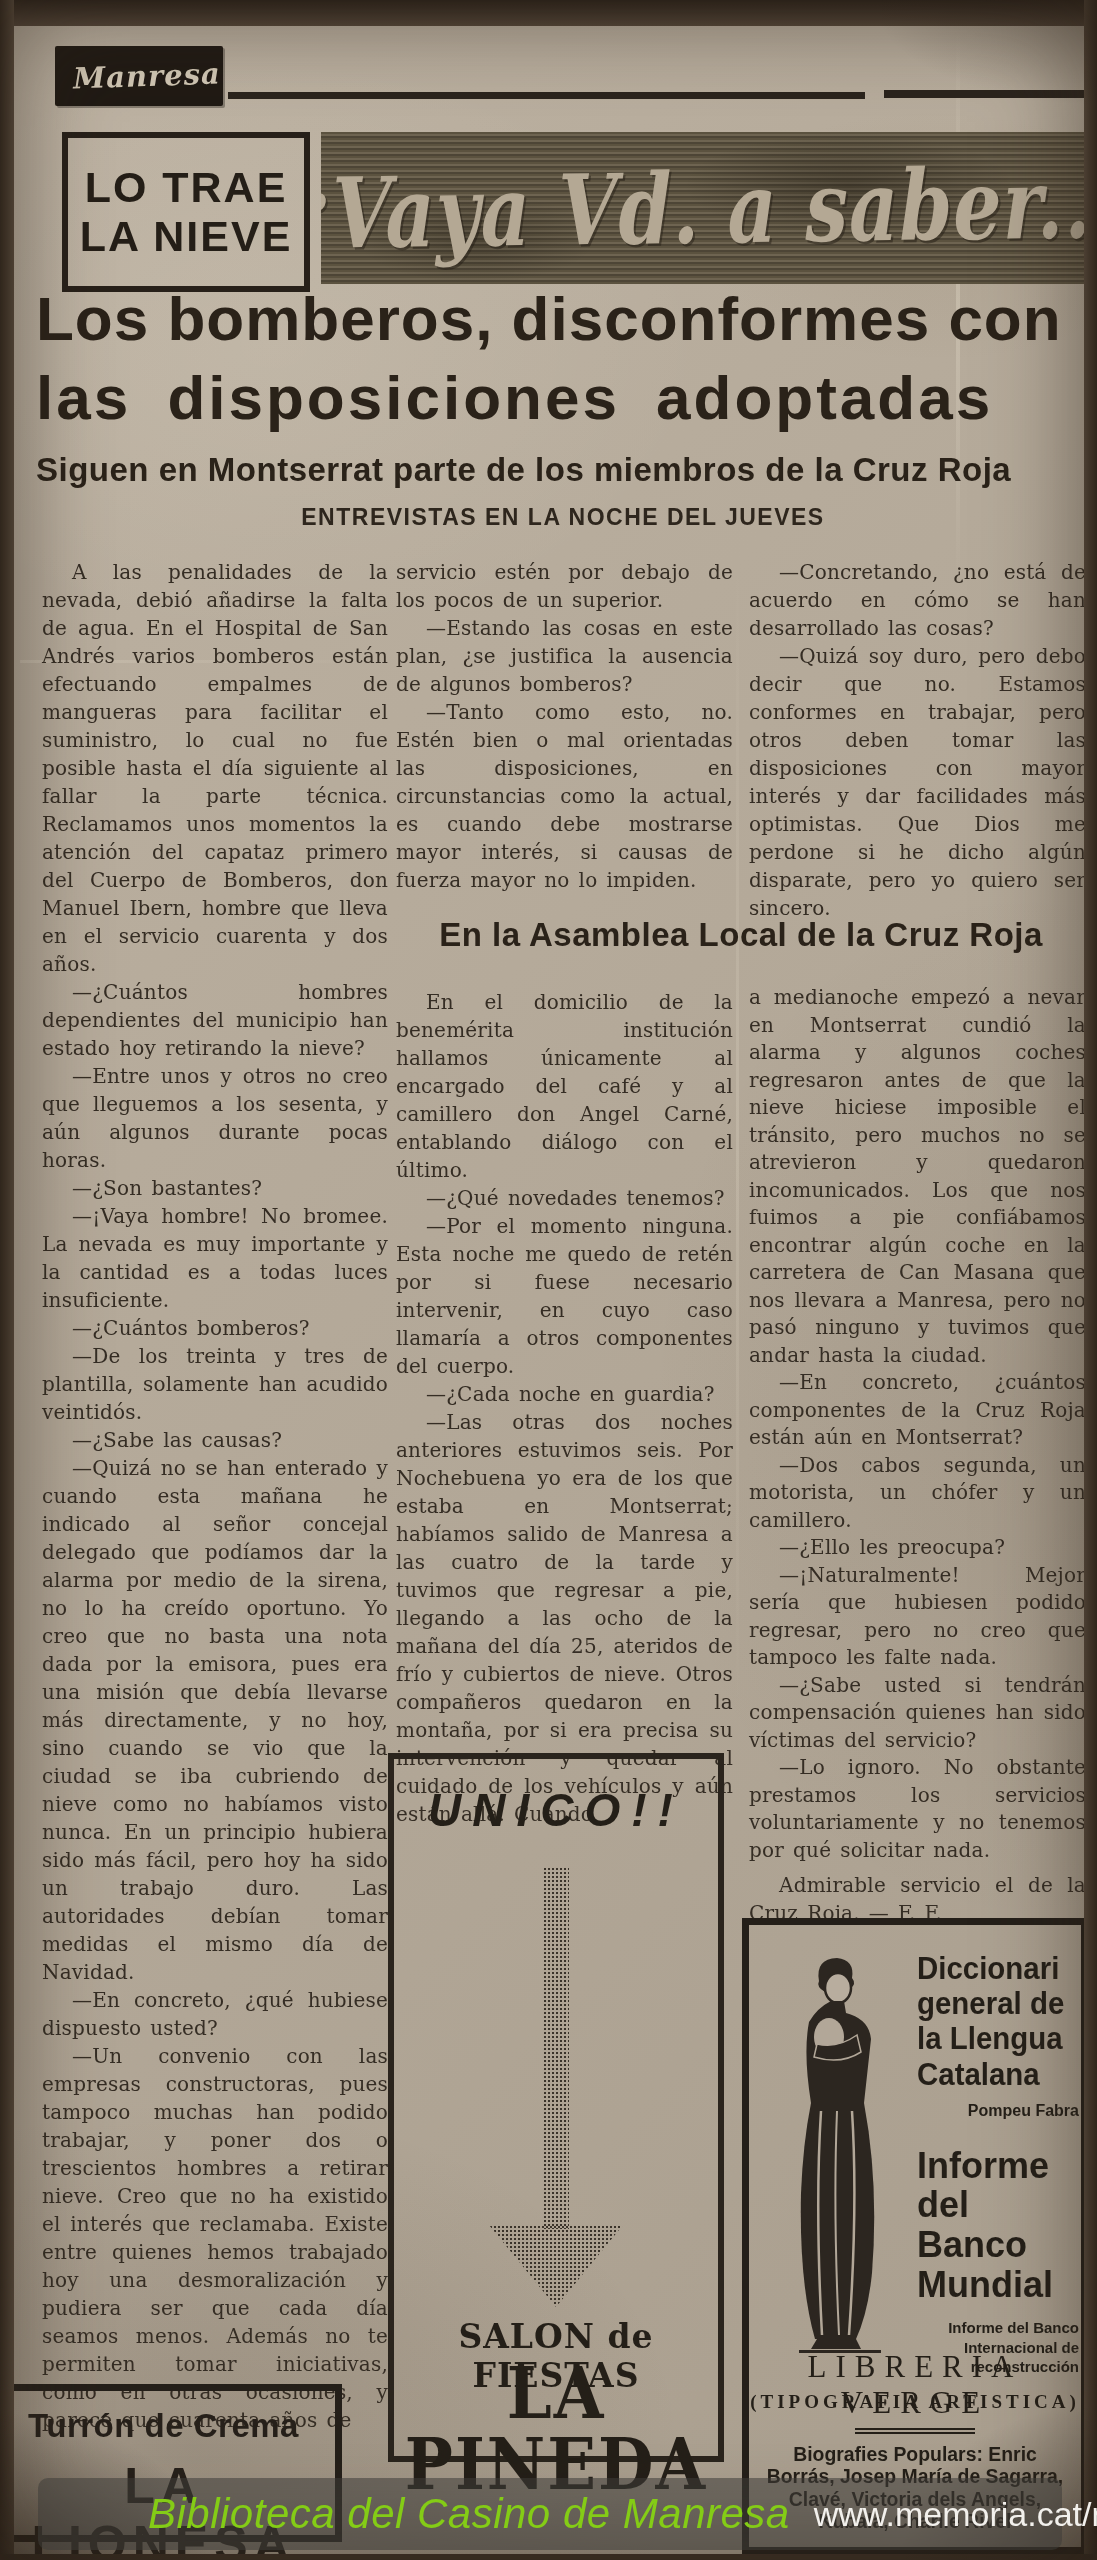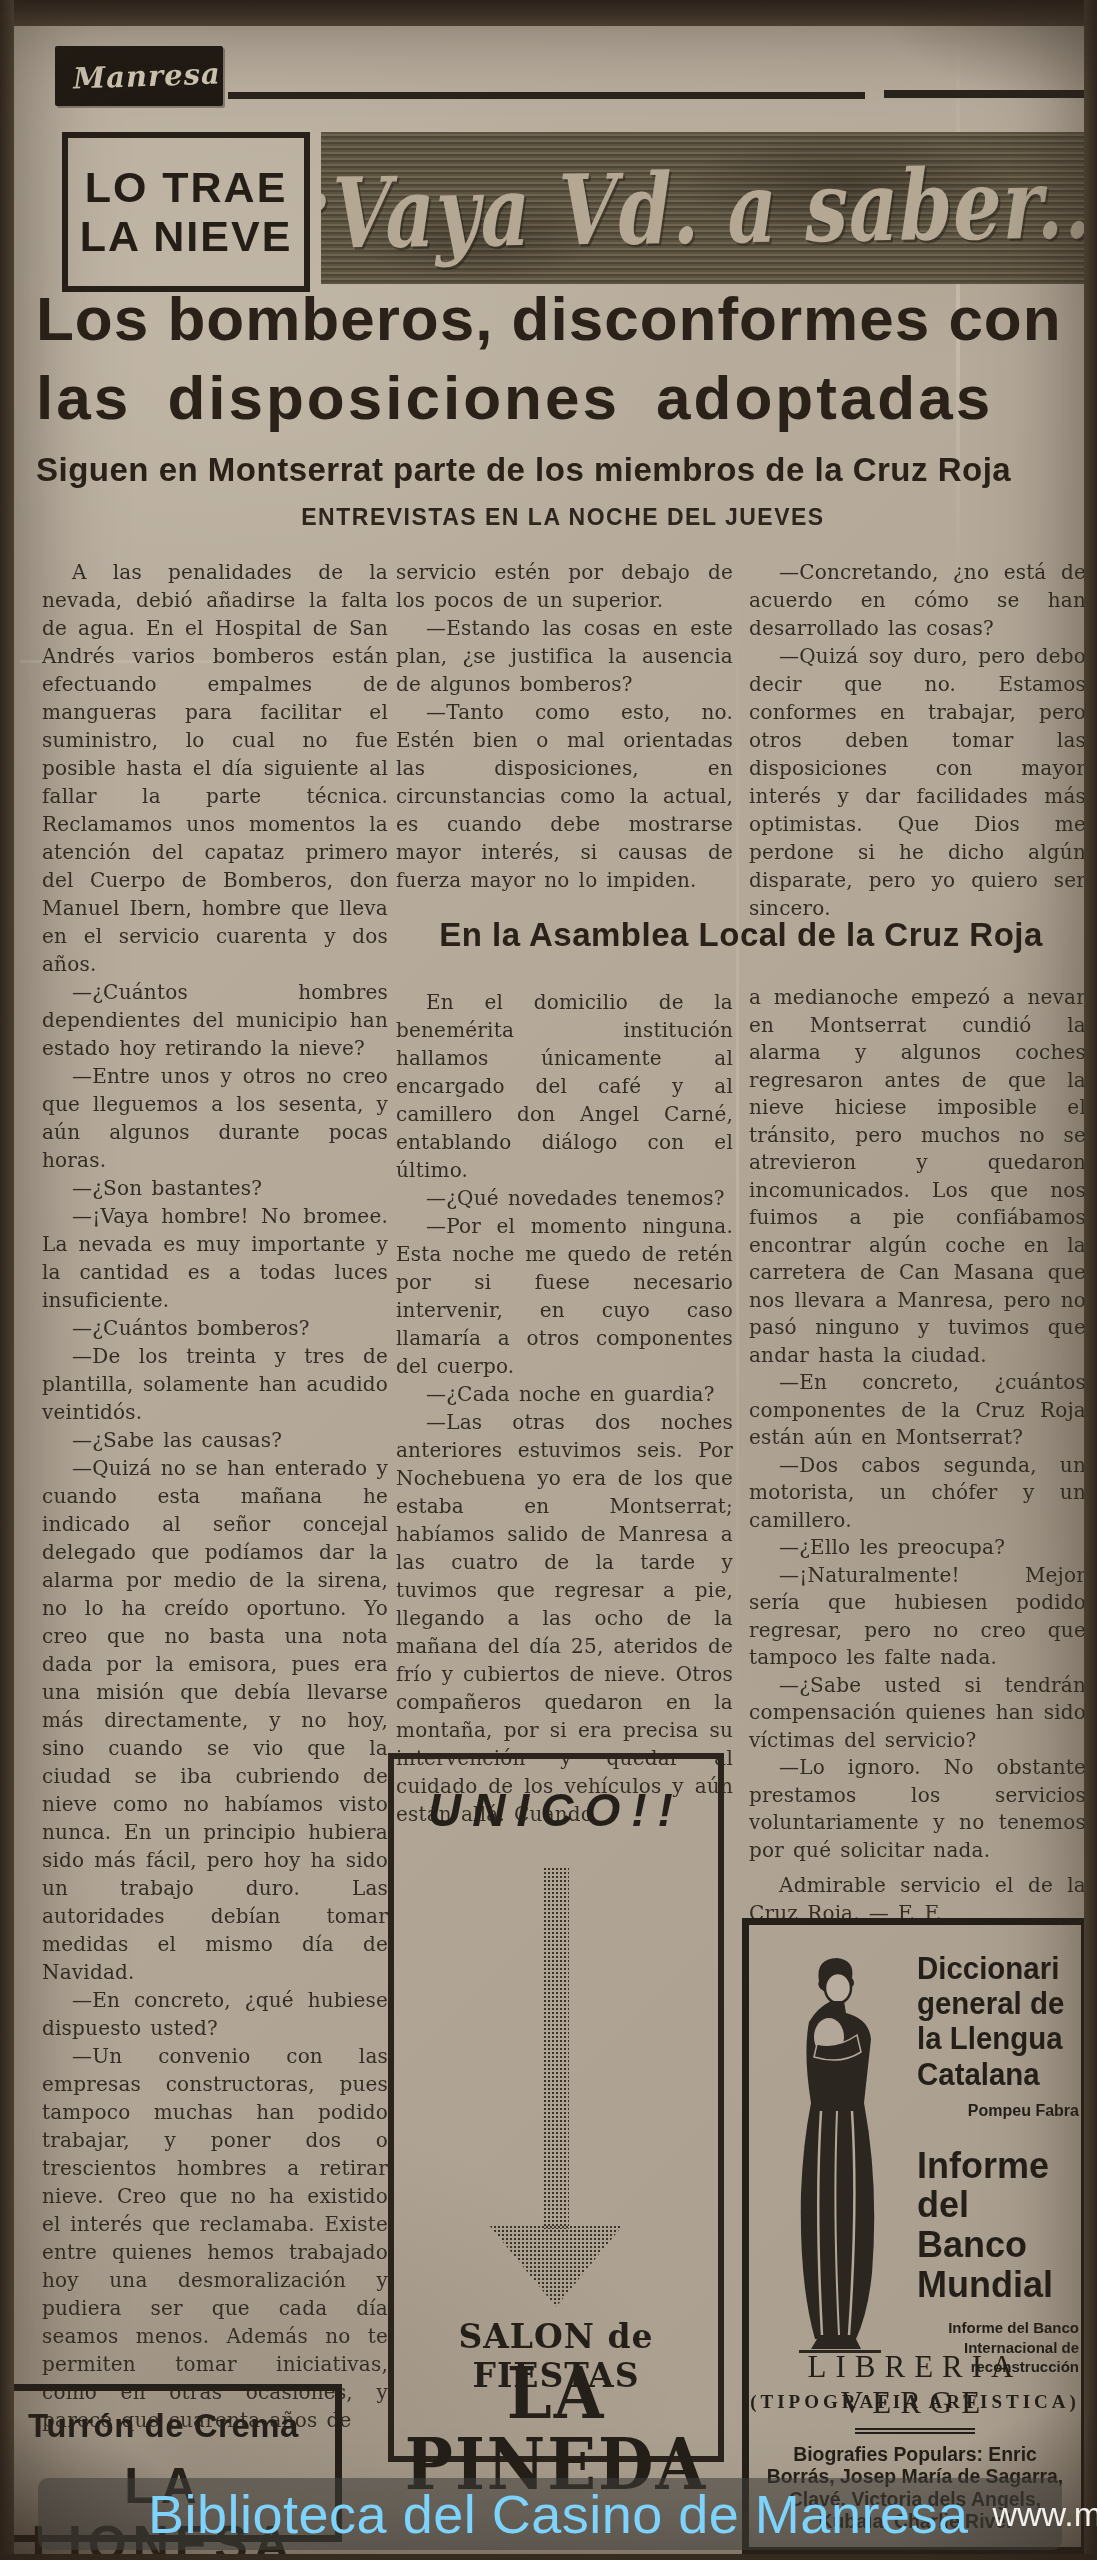--- a/index.html
+++ b/index.html
@@ -168,21 +168,21 @@
     position:absolute; top:518px; left:8px; right:8px; text-align:center;
     font-weight:bold; font-size:20px; line-height:1.12; color:#241f18; transform:scaleX(.97);
   }
 
   
   .watermark-bar {
     position:absolute; left:38px; top:2478px; width:1024px; height:72px; z-index:6;
     background:rgba(62,60,56,.55); border-radius:10px;
     display:flex; align-items:center; padding-left:110px; gap:24px;
   }
-  .wm-credit { font-size:54px; color:#7dd3fc; letter-spacing:0.5px; white-space:nowrap; }
+  .wm-credit { font-size:42px; color:#84cc16; letter-spacing:0.5px; white-space:nowrap;font-style:italic; }
   .wm-url    { font-size:34px; color:#f2f0ec; white-space:nowrap; }
 </style>
 </head>
 <body>
 
 <div class="stage">
   <div class="paper"></div>
 
   <div class="masthead-box">
     <span class="flag-icon"></span>

